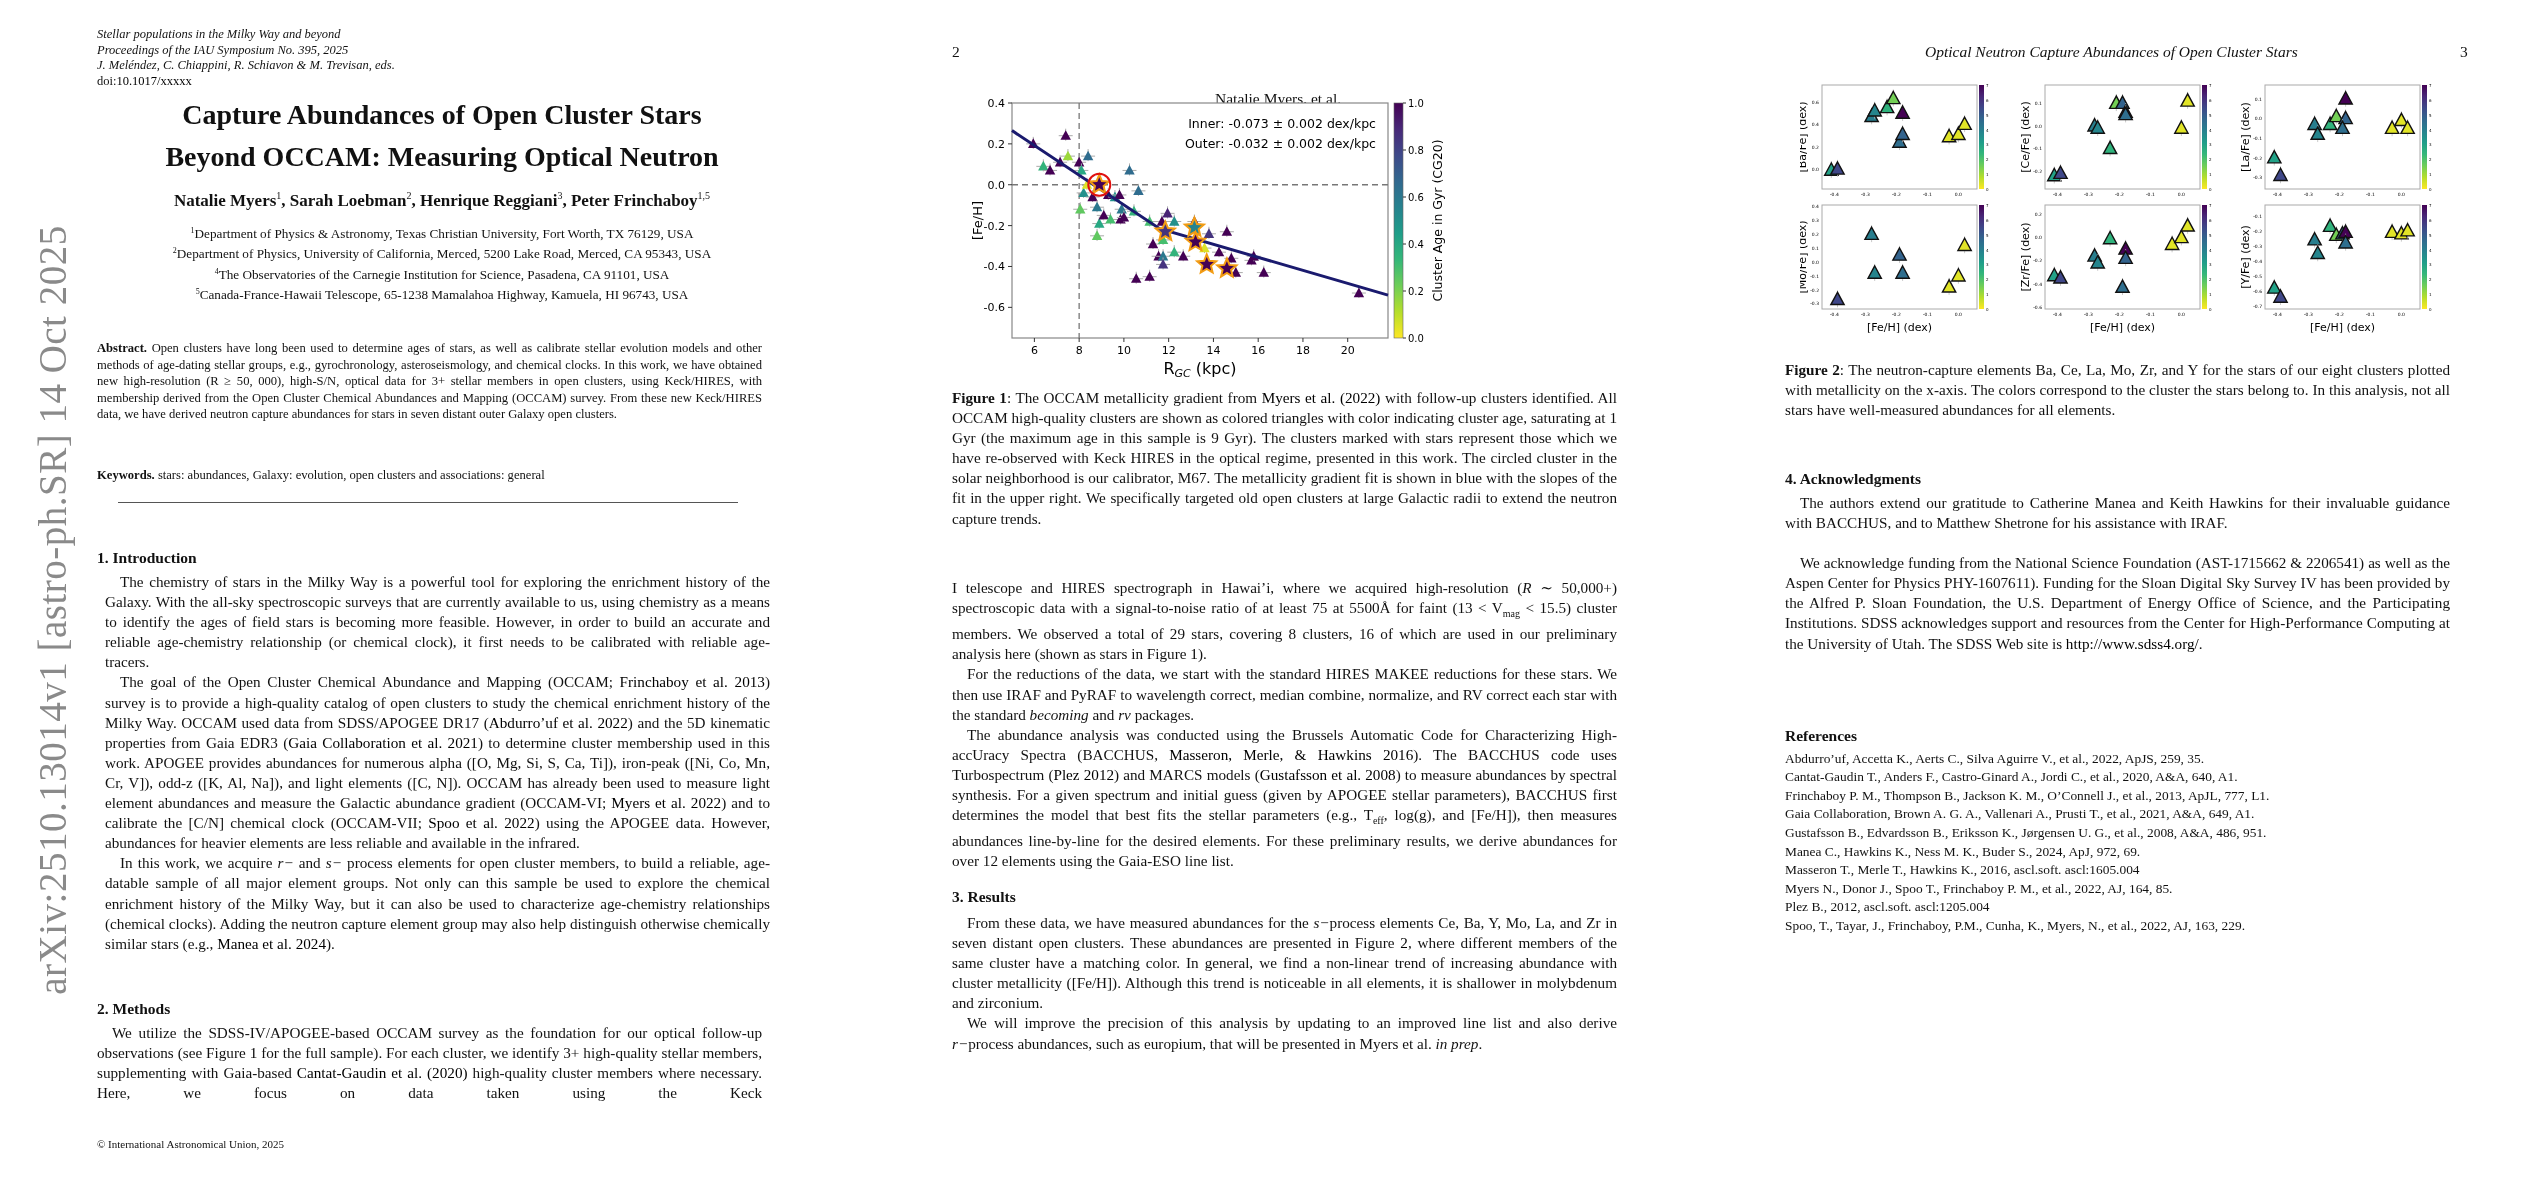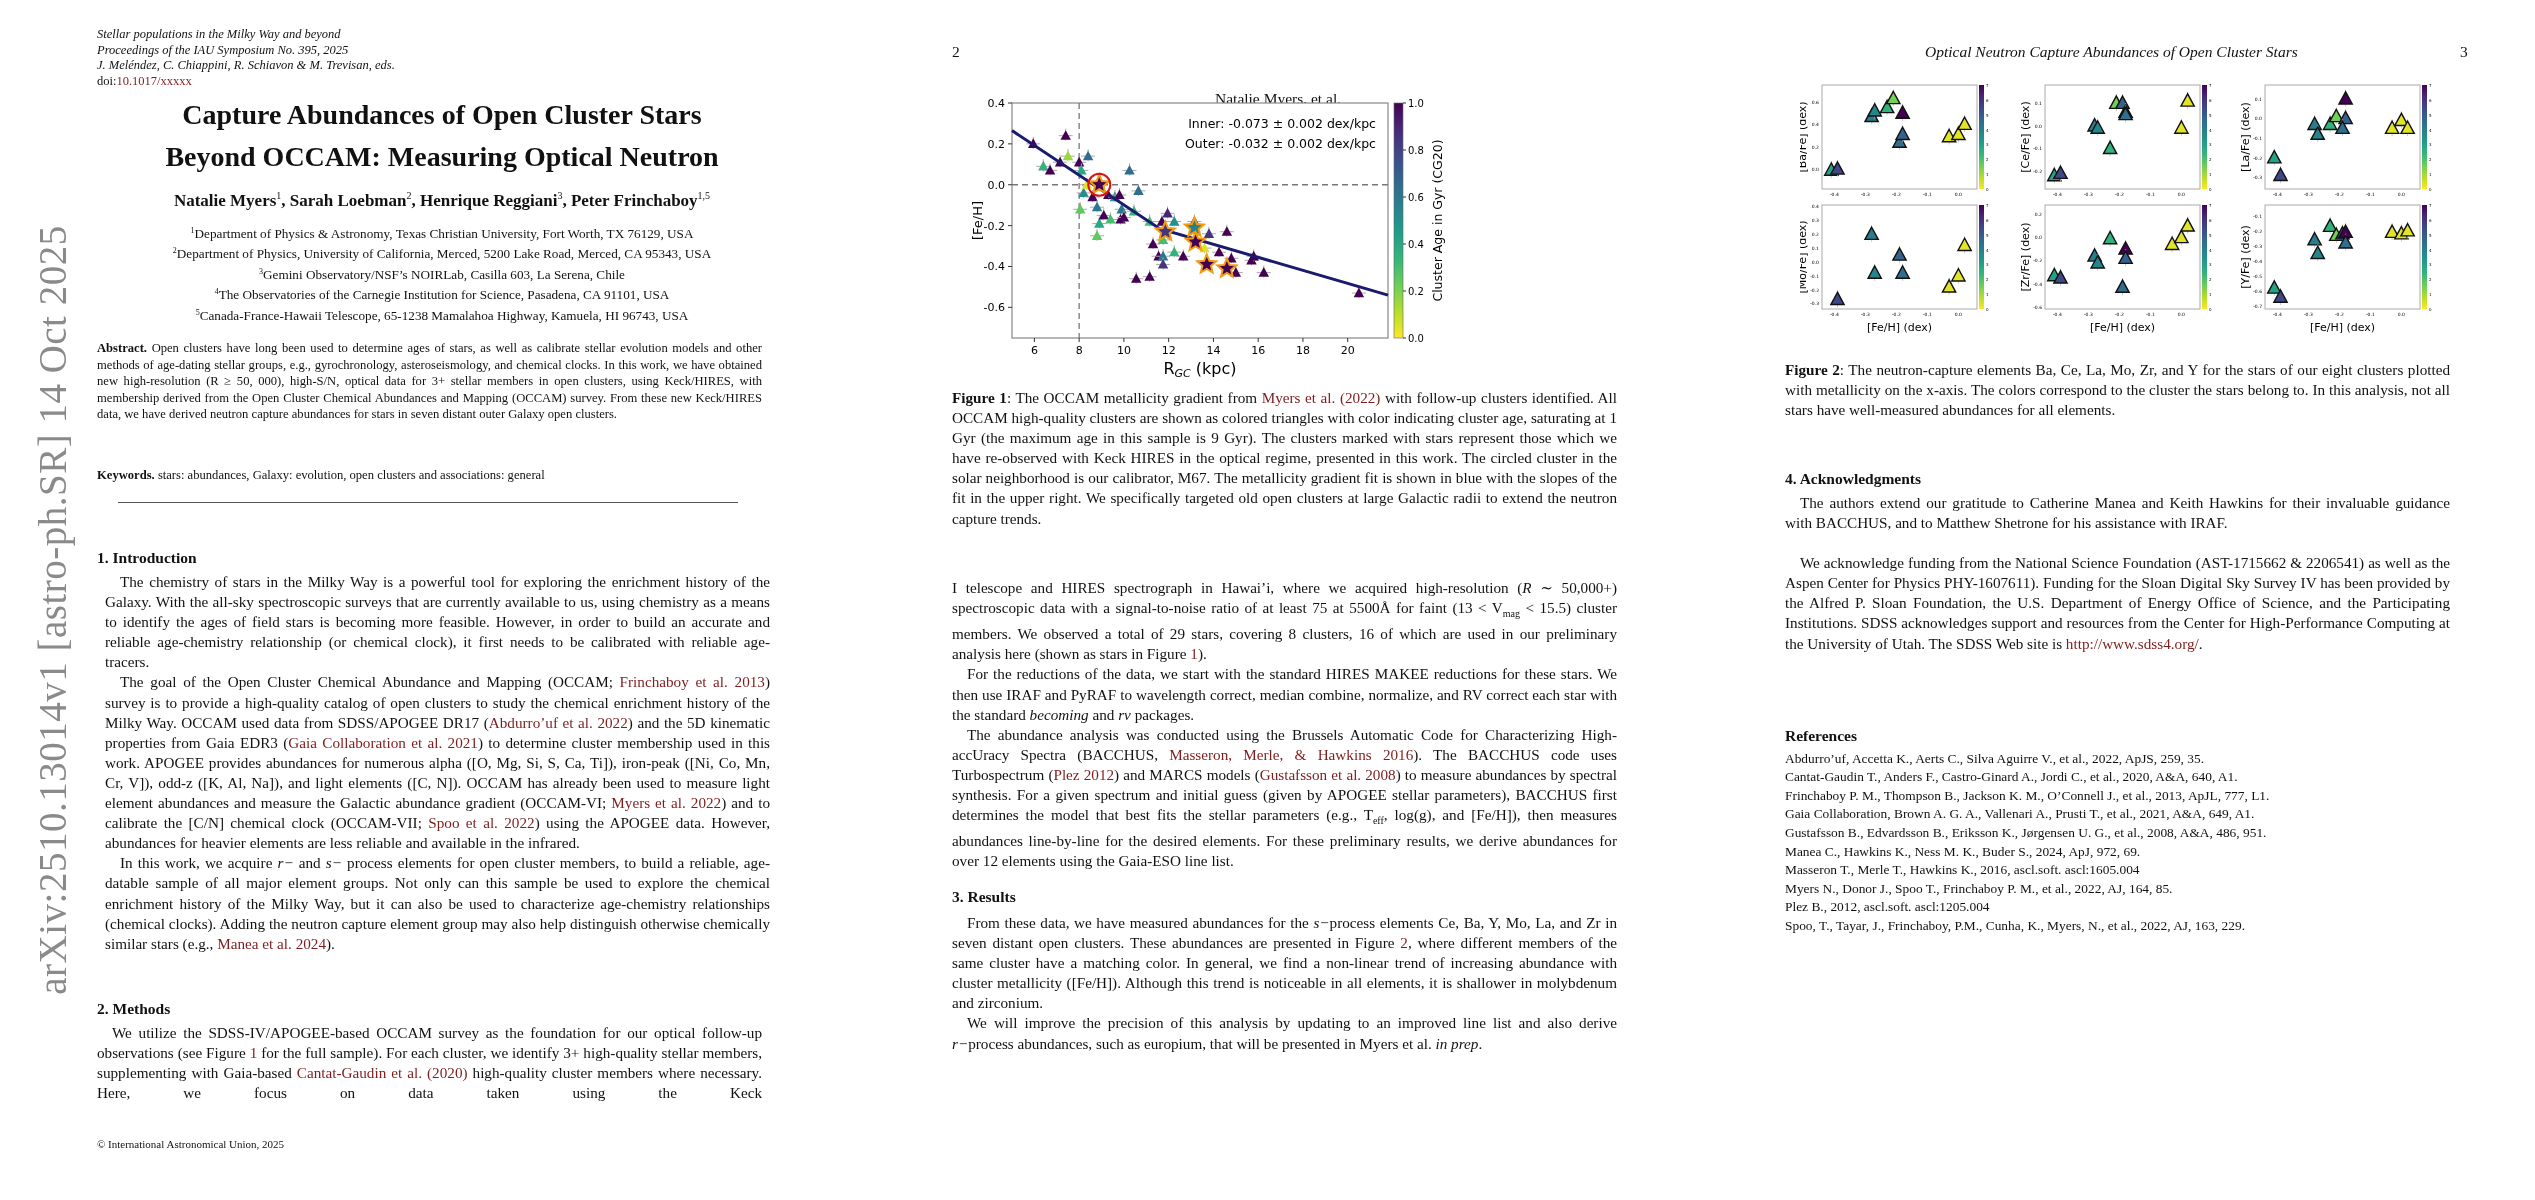--- a/index.html
+++ b/index.html
@@ -5,21 +5,21 @@
   html,body{margin:0;padding:0;background:#fff;}
   body{width:2535px;height:1200px;position:relative;overflow:hidden;font-family:"Liberation Serif","DejaVu Serif",serif;color:#111;}
   .page{position:absolute;top:0;height:1200px;}
   #p1{left:0;width:845px;}
   #p2{left:845px;width:845px;}
   #p3{left:1690px;width:845px;}
   .arxiv{position:absolute;left:22px;top:250px;width:60px;height:720px;}
   .arxiv span{position:absolute;left:50%;top:50%;transform:translate(-50%,-50%) rotate(-90deg);white-space:nowrap;font-size:39px;color:#8a8a8a;letter-spacing:0.5px;}
   .proc{position:absolute;left:97px;top:27px;font-size:12.5px;font-style:italic;line-height:15.5px;}
   .proc .doi{font-style:normal;}
-  a,.link{color:#7f1d1d;text-decoration:none;}
+  a,.link{color:#000000;text-decoration:none;}
   .title{position:absolute;left:97px;width:690px;top:94px;text-align:center;font-weight:bold;font-size:28px;line-height:42px;}
   .authors{position:absolute;left:97px;width:690px;top:190px;text-align:center;font-weight:bold;font-size:17px;}
   .authors sup{font-weight:normal;font-size:10px;}
   .affils{position:absolute;left:97px;width:690px;top:222px;text-align:center;font-size:13.2px;line-height:17px;}
   .affils sup{font-size:8px;}
   .abstract{position:absolute;left:97px;width:665px;top:340px;font-size:12.6px;line-height:16.5px;text-align:justify;}
   .keywords{position:absolute;left:97px;width:665px;top:468px;font-size:12.6px;}
   .rule{position:absolute;left:118px;width:620px;top:502px;border-top:1.5px solid #555;}
   .sec{position:absolute;font-size:15.5px;font-weight:bold;}
   .body{position:absolute;font-size:15.2px;line-height:20.1px;text-align:justify;}
@@ -50,21 +50,20 @@
 
   <div class="title">
     <div>Capture Abundances of Open Cluster Stars</div>
     <div>Beyond OCCAM: Measuring Optical Neutron</div>
   </div>
 
   <div class="authors" id="authors"><span>Natalie Myers<sup>1</sup></span>, <span>Sarah Loebman<sup>2</sup></span>, <span>Henrique Reggiani<sup>3</sup></span>, <span>Peter Frinchaboy<sup>1,5</sup></span></div>
   <div class="affils" id="affils">
       <div><sup>1</sup>Department of Physics &amp; Astronomy, Texas Christian University, Fort Worth, TX 76129, USA</div>
       <div><sup>2</sup>Department of Physics, University of California, Merced, 5200 Lake Road, Merced, CA 95343, USA</div>
-      <div><sup>3</sup>Gemini Observatory/NSF’s NOIRLab, Casilla 603, La Serena, Chile</div>
       <div><sup>4</sup>The Observatories of the Carnegie Institution for Science, Pasadena, CA 91101, USA</div>
       <div><sup>5</sup>Canada-France-Hawaii Telescope, 65-1238 Mamalahoa Highway, Kamuela, HI 96743, USA</div>
     </div>
 
   <div class="abstract">
     <b>Abstract.</b>
     <span>Open clusters have long been used to determine ages of stars, as well as calibrate stellar evolution models and other methods of age-dating stellar groups, e.g., gyrochronology, asteroseismology, and chemical clocks. In this work, we have obtained new high-resolution (R ≥ 50, 000), high-S/N, optical data for 3+ stellar members in open clusters, using Keck/HIRES, with membership derived from the Open Cluster Chemical Abundances and Mapping (OCCAM) survey. From these new Keck/HIRES data, we have derived neutron capture abundances for stars in seven distant outer Galaxy open clusters.</span>
   </div>
   <div class="keywords">
     <b>Keywords.</b>

